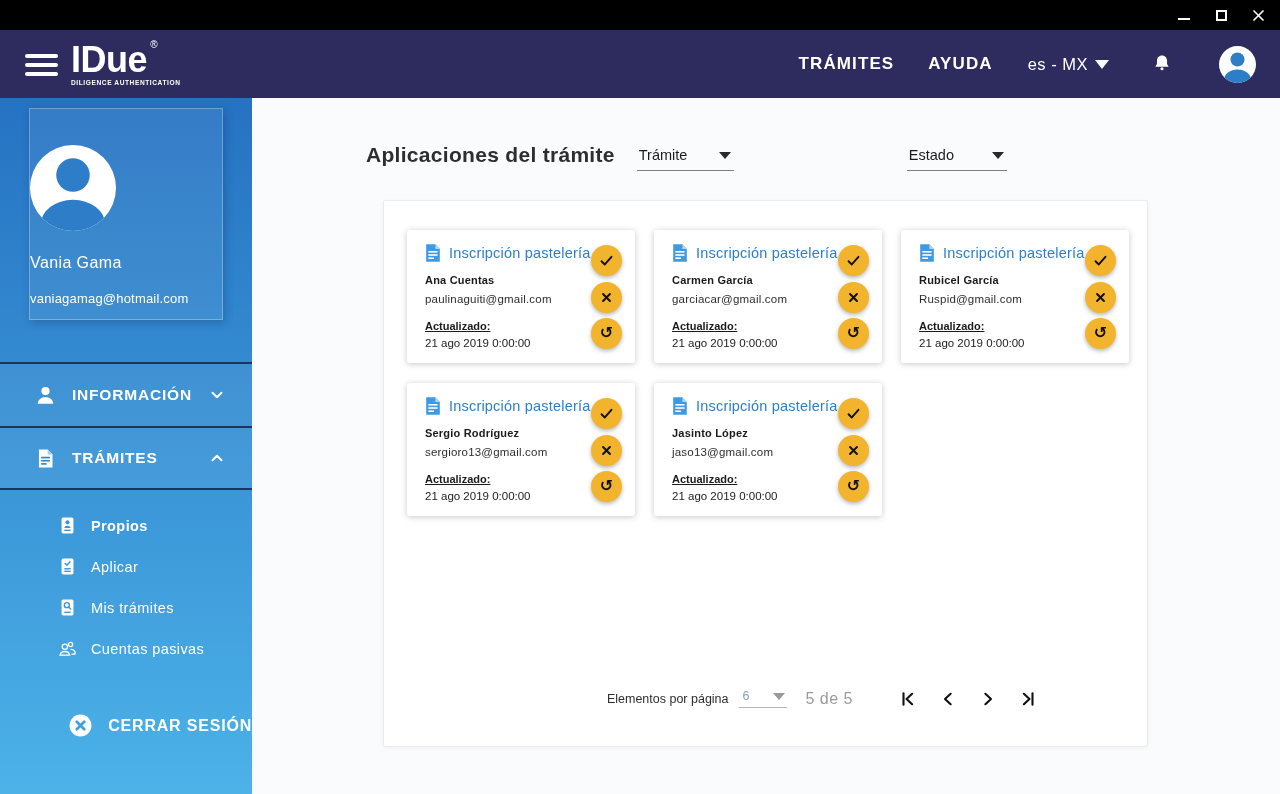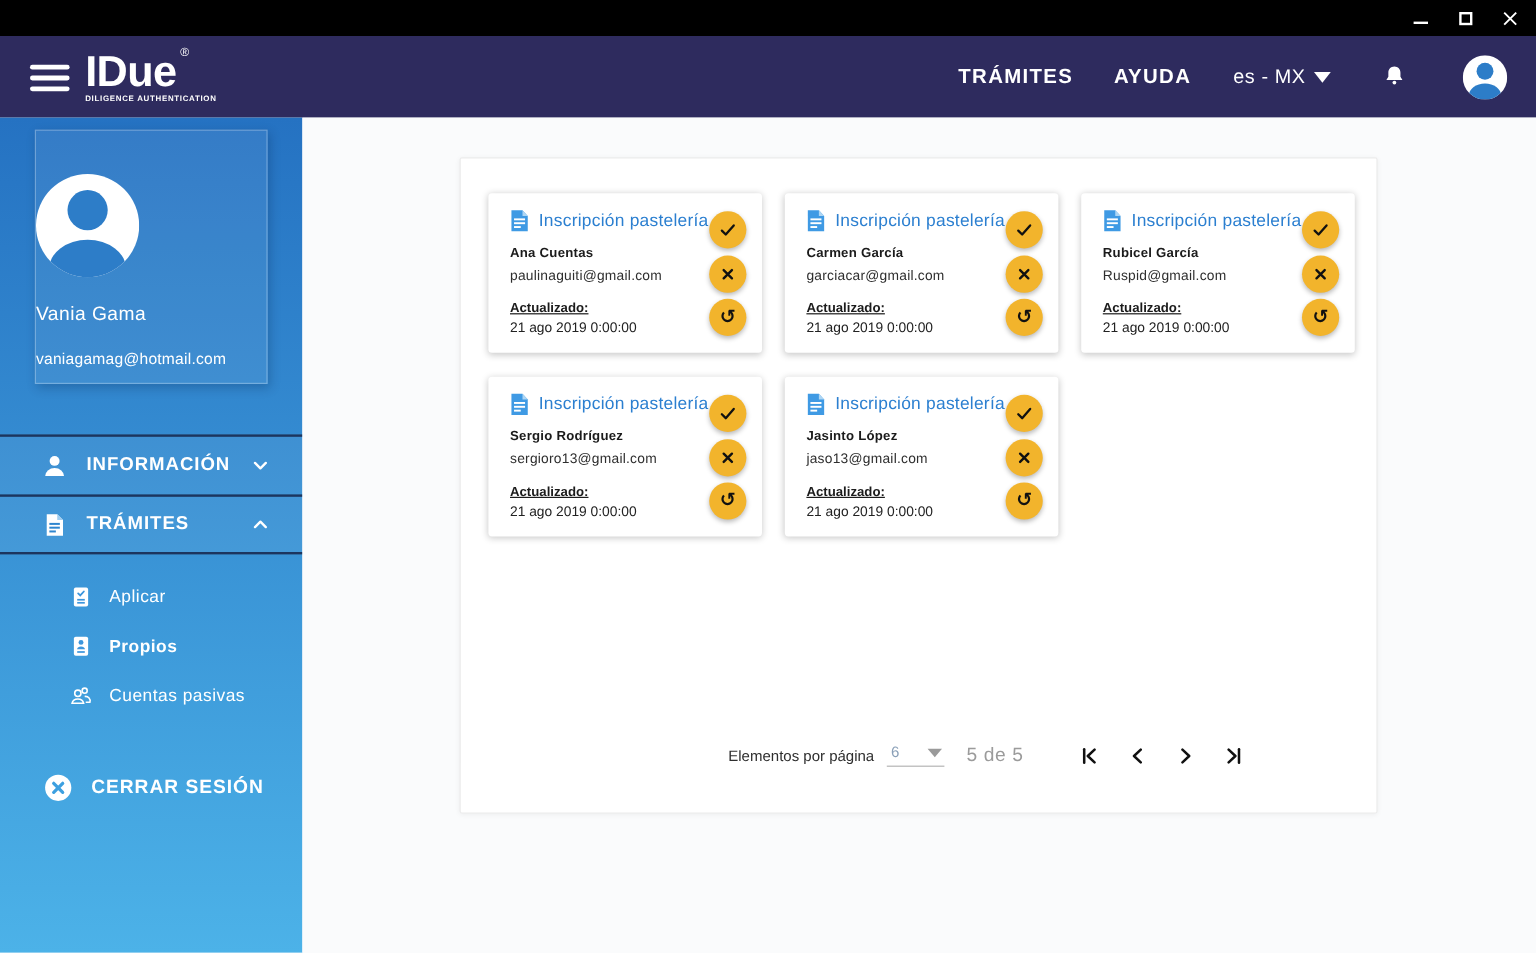--- a/index.html
+++ b/index.html
@@ -43,31 +43,31 @@
   
   .app-row{display:flex;height:696px;}
 
   
   .sidebar{width:252px;background:linear-gradient(180deg,var(--sidebar-top) 0%,var(--sidebar-bottom) 100%);color:#fff;display:flex;flex-direction:column;flex-shrink:0;}
   .profile-card{width:194px;height:212px;margin:10px auto 0;background:rgba(255,255,255,0.07);border:1px solid rgba(255,255,255,0.28);box-shadow:2px 3px 8px rgba(0,30,70,0.25);display:flex;flex-direction:column;align-items:flex-start;}
   .profile-avatar{width:86px;height:86px;margin-top:36px;}
   .profile-name{font-size:16px;margin-top:23px;letter-spacing:0.4px;}
   .profile-email{font-size:13px;margin-top:19px;letter-spacing:0.2px;}
   .nav{margin-top:42px;}
-  .nav-row{height:50px;display:flex;align-items:center;padding:0 26px 0 32px;background:rgba(255,255,255,0.06);border-top:2px solid var(--divider);cursor:pointer;}
+  .nav-row{height:64px;display:flex;align-items:center;padding:0 26px 0 32px;background:rgba(255,255,255,0.06);border-top:2px solid var(--divider);cursor:pointer;}
   .nav-row.bordered-bottom{border-bottom:2px solid var(--divider);}
   .nav-row .nav-icon{width:26px;display:flex;justify-content:center;}
   .nav-row .nav-label{font-size:15.5px;font-weight:bold;letter-spacing:0.8px;margin-left:14px;}
   .nav-row .chev{margin-left:auto;display:flex;}
   .sub-list{padding:15px 0 18px 56px;display:flex;flex-direction:column;}
   .sub-item{display:flex;align-items:center;height:41px;cursor:pointer;}
   .sub-item .sub-icon{width:22px;display:flex;justify-content:center;}
   .sub-item .sub-label{font-size:14.5px;margin-left:13px;letter-spacing:0.4px;}
   .sub-item.active .sub-label{font-weight:bold;}
-  .logout-row{display:flex;align-items:center;margin-top:26px;padding-left:36px;cursor:pointer;}
+  .logout-row{display:flex;align-items:center;margin-top:26px;padding-left:57px;cursor:pointer;justify-content:flex-end;}
   .logout-row .logout-label{font-size:16px;font-weight:bold;letter-spacing:0.8px;margin-left:15px;}
 
   
   .main{flex:1;background:var(--main-bg);}
   .main-header{display:flex;align-items:flex-end;margin:45px 0 0 114px;}
   .page-title{font-size:21px;font-weight:600;color:#2e2e2e;letter-spacing:0.3px;}
   .mselect{display:flex;align-items:center;justify-content:space-between;border-bottom:1px solid #808080;padding:0 3px 7px 2px;cursor:pointer;margin-bottom:-4px;}
   .mselect .ms-label{font-size:14.5px;color:#1c1c1c;}
   .caret-down-dark{width:0;height:0;border-left:6px solid transparent;border-right:6px solid transparent;border-top:7px solid #2a2a2a;}
   .mselect.tramite{width:97px;margin-left:22px;}
@@ -198,41 +198,52 @@
         </span>
         <span class="nav-label">TRÁMITES</span>
         <span class="chev">
           <svg width="18" height="18" viewBox="0 0 24 24">
               <path d="M6 15 l6 -6 6 6" fill="none" stroke="#fff" stroke-width="2.6" stroke-linecap="round" stroke-linejoin="round"></path>
             </svg>
         </span>
       </div>
 
       <div class="sub-list">
+        <div class="sub-item active">
+          <span class="sub-icon">
+            <svg width="19" height="21" viewBox="0 0 24 24">
+                <rect x="4.5" y="2" width="15" height="20" rx="2" fill="#fff"></rect>
+                <circle cx="12" cy="8" r="2.6" fill="#3c96dd"></circle>
+                <path d="M7.8 15.2 a4.3 3.6 0 0 1 8.4 0 z" fill="#3c96dd"></path>
+                <rect x="8" y="17.2" width="8" height="1.8" fill="#3c96dd"></rect>
+              </svg>
+          </span>
+          <span class="sub-label">Propios</span>
+        </div>
         <div class="sub-item">
           <span class="sub-icon">
             <svg width="19" height="21" viewBox="0 0 24 24">
                 <rect x="4.5" y="2" width="15" height="20" rx="2" fill="#fff"></rect>
                 <path d="M9 8.2 l2.2 2.2 L15 6.2" fill="none" stroke="#3c96dd" stroke-width="1.9" stroke-linecap="round"></path>
                 <rect x="8" y="14" width="8" height="1.8" fill="#3c96dd"></rect>
                 <rect x="8" y="17.2" width="8" height="1.8" fill="#3c96dd"></rect>
               </svg>
           </span>
           <span class="sub-label">Aplicar</span>
         </div>
-        <div class="sub-item active">
+        <div class="sub-item">
           <span class="sub-icon">
             <svg width="19" height="21" viewBox="0 0 24 24">
                 <rect x="4.5" y="2" width="15" height="20" rx="2" fill="#fff"></rect>
-                <circle cx="12" cy="8" r="2.6" fill="#3c96dd"></circle>
-                <path d="M7.8 15.2 a4.3 3.6 0 0 1 8.4 0 z" fill="#3c96dd"></path>
+                <circle cx="11.2" cy="9" r="3.2" fill="none" stroke="#3c96dd" stroke-width="1.8"></circle>
+                <path d="M13.4 11.4 l2.6 2.6" stroke="#3c96dd" stroke-width="1.8" stroke-linecap="round"></path>
                 <rect x="8" y="17.2" width="8" height="1.8" fill="#3c96dd"></rect>
               </svg>
           </span>
-          <span class="sub-label">Propios</span>
+          <span class="sub-label">Mis trámites</span>
         </div>
         <div class="sub-item">
           <span class="sub-icon">
             <svg width="21" height="21" viewBox="0 0 24 24" fill="none" stroke="#fff" stroke-width="1.5">
                 <circle cx="9" cy="10" r="3"></circle>
                 <circle cx="15.5" cy="7.5" r="2.4"></circle>
                 <path d="M3.5 19.5 a5.6 5 0 0 1 11 0 z"></path>
                 <path d="M15.5 13 a4.6 4.2 0 0 1 5 5.5 h-4"></path>
               </svg>
           </span>
@@ -247,20 +258,31 @@
         <svg width="25" height="25" viewBox="0 0 24 24">
             <circle cx="12" cy="12" r="10.5" fill="#fff"></circle>
             <path d="M8.4 8.4 l7.2 7.2 M15.6 8.4 l-7.2 7.2" stroke="#3da0e0" stroke-width="2.6" stroke-linecap="round"></path>
           </svg>
       </span>
       <span class="logout-label">CERRAR SESIÓN</span>
     </div>
   </div>
 
   <div class="main">
+    <div class="main-header">
+      <div class="page-title">Aplicaciones del trámite</div>
+      <div class="mselect tramite">
+        <span class="ms-label">Trámite</span>
+        <span class="caret-down-dark"></span>
+      </div>
+      <div class="mselect estado">
+        <span class="ms-label">Estado</span>
+        <span class="caret-down-dark"></span>
+      </div>
+    </div>
 
     <div class="panel">
       <div class="cards">
 
         <div class="card">
           <div class="card-left">
             <div class="card-title">
               <svg width="16" height="20" viewBox="0 0 20 24">
                   <path d="M1.5 1 h11.5 L18.5 7 v16 H1.5 z" fill="#3f9ae4"></path>
                   <path d="M13 1 L18.5 7 h-5.5 z" fill="#aed6f4"></path>

